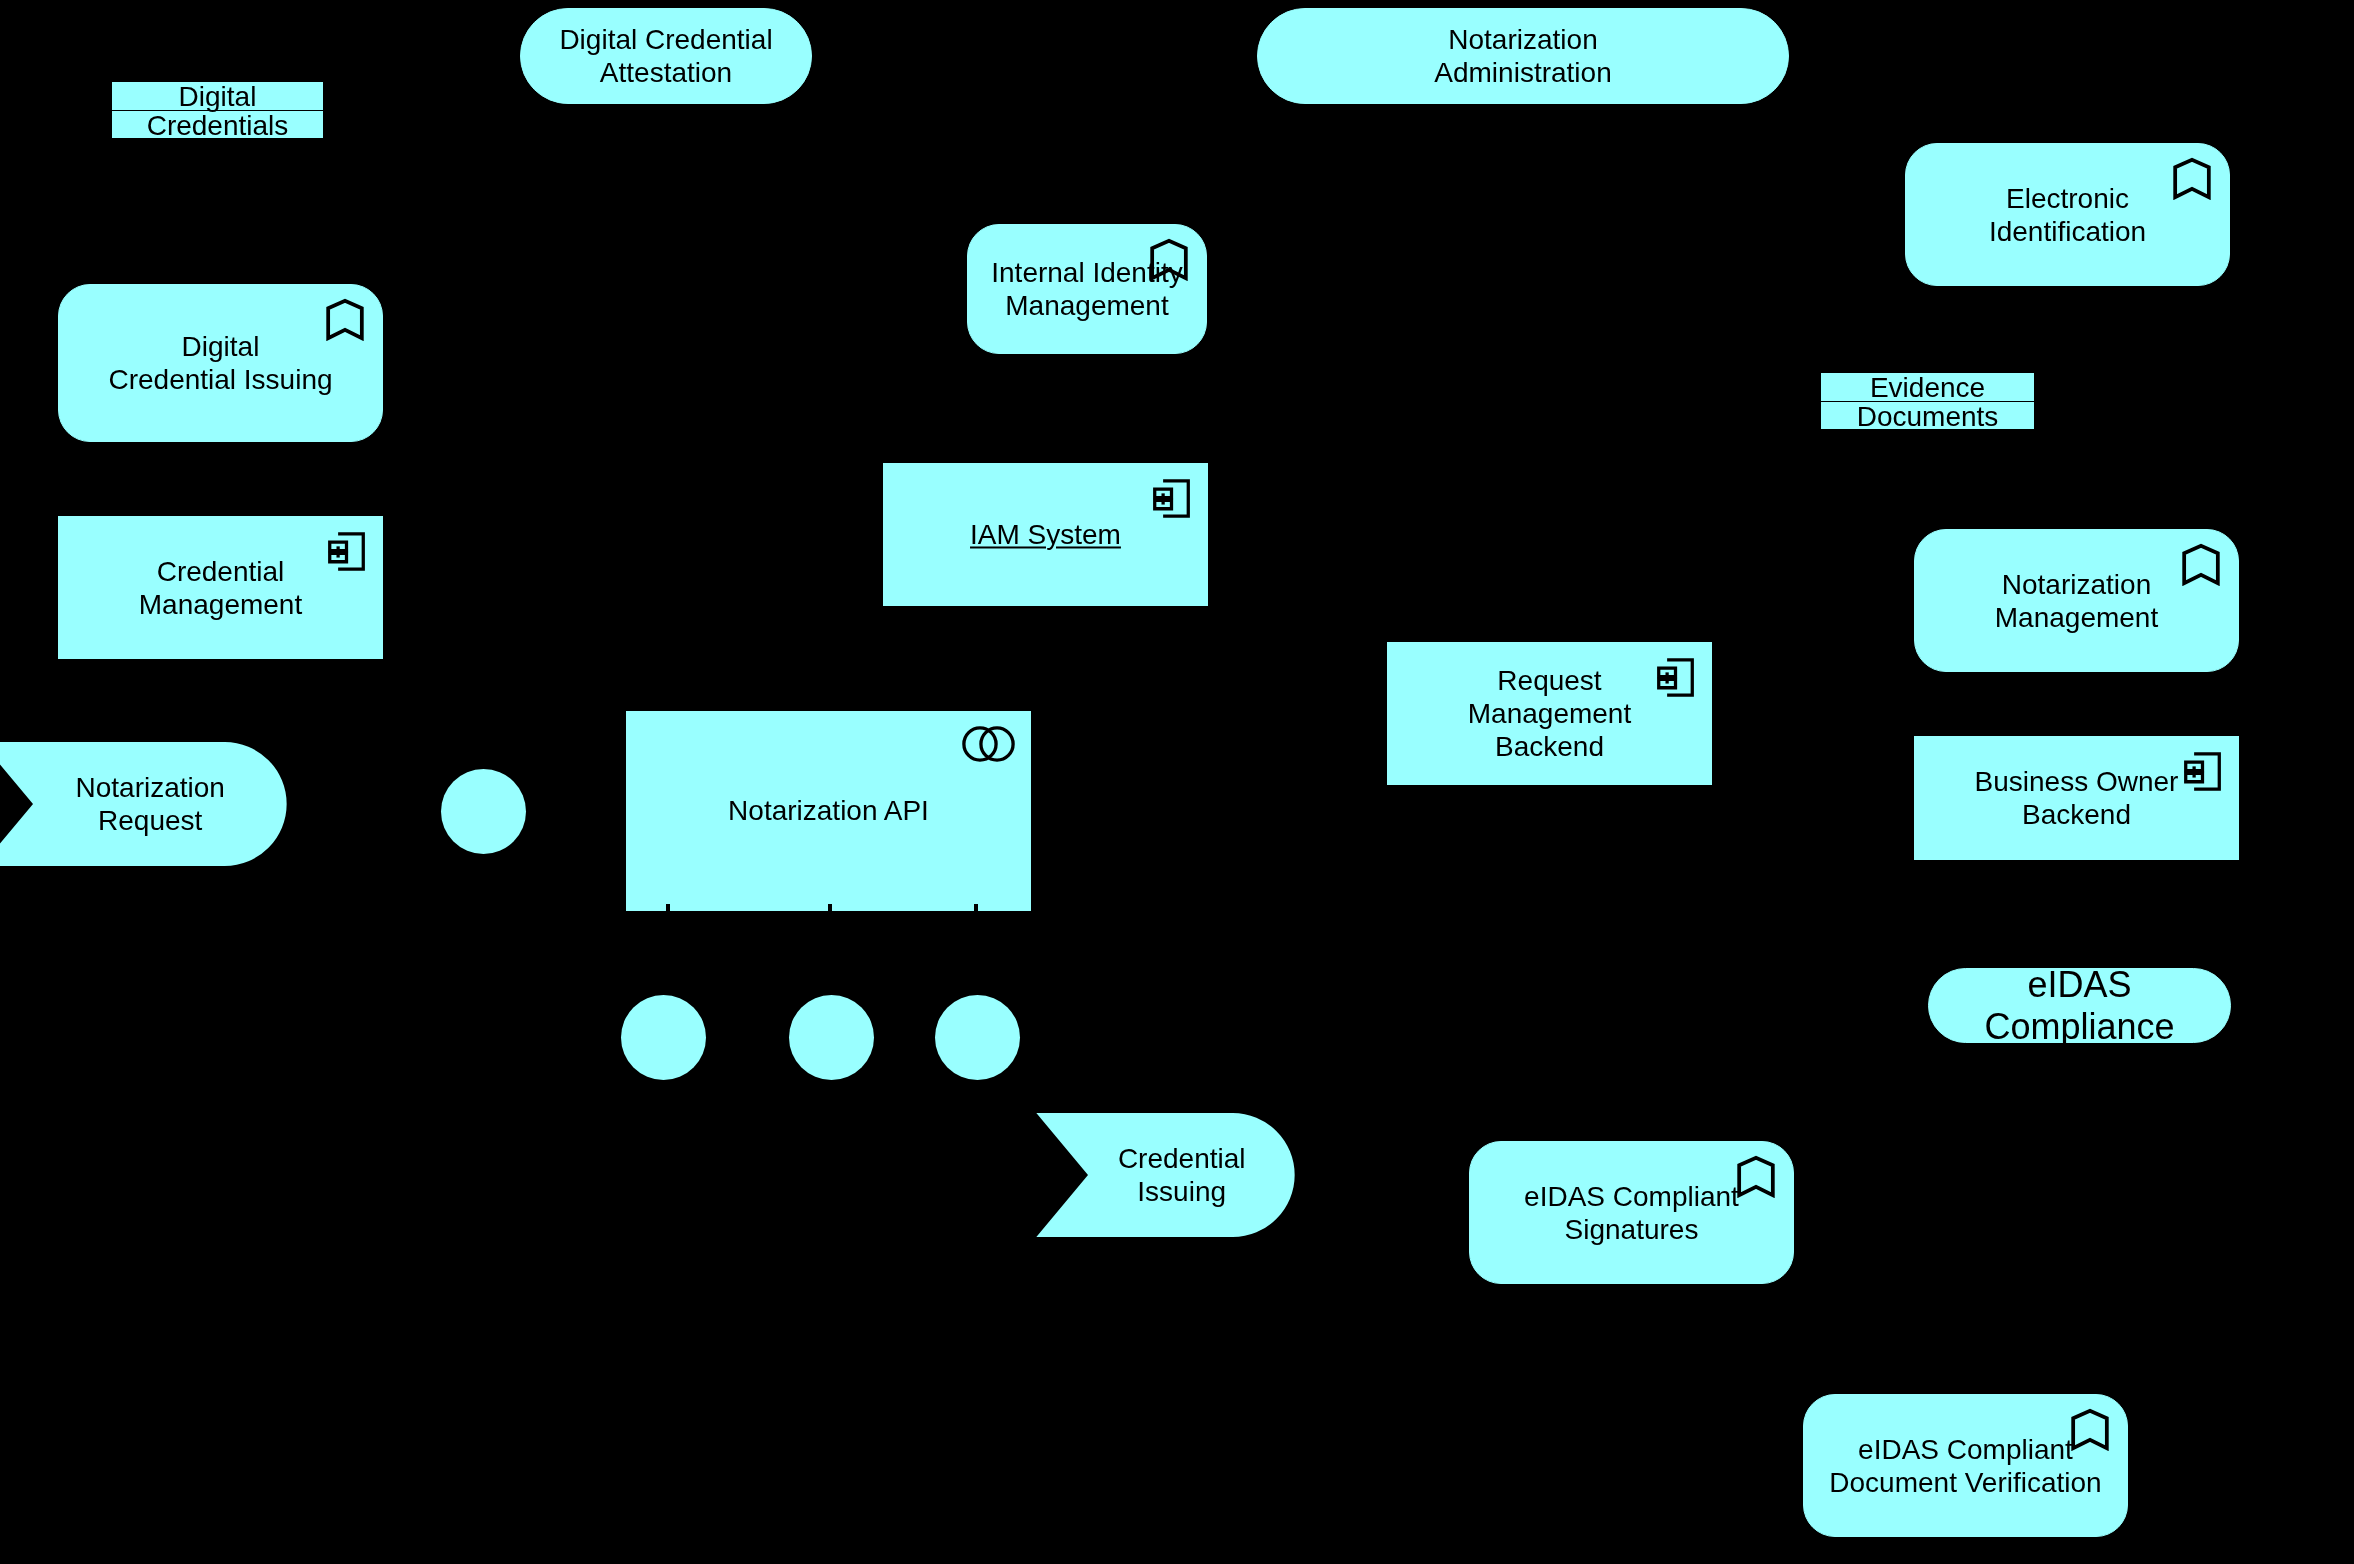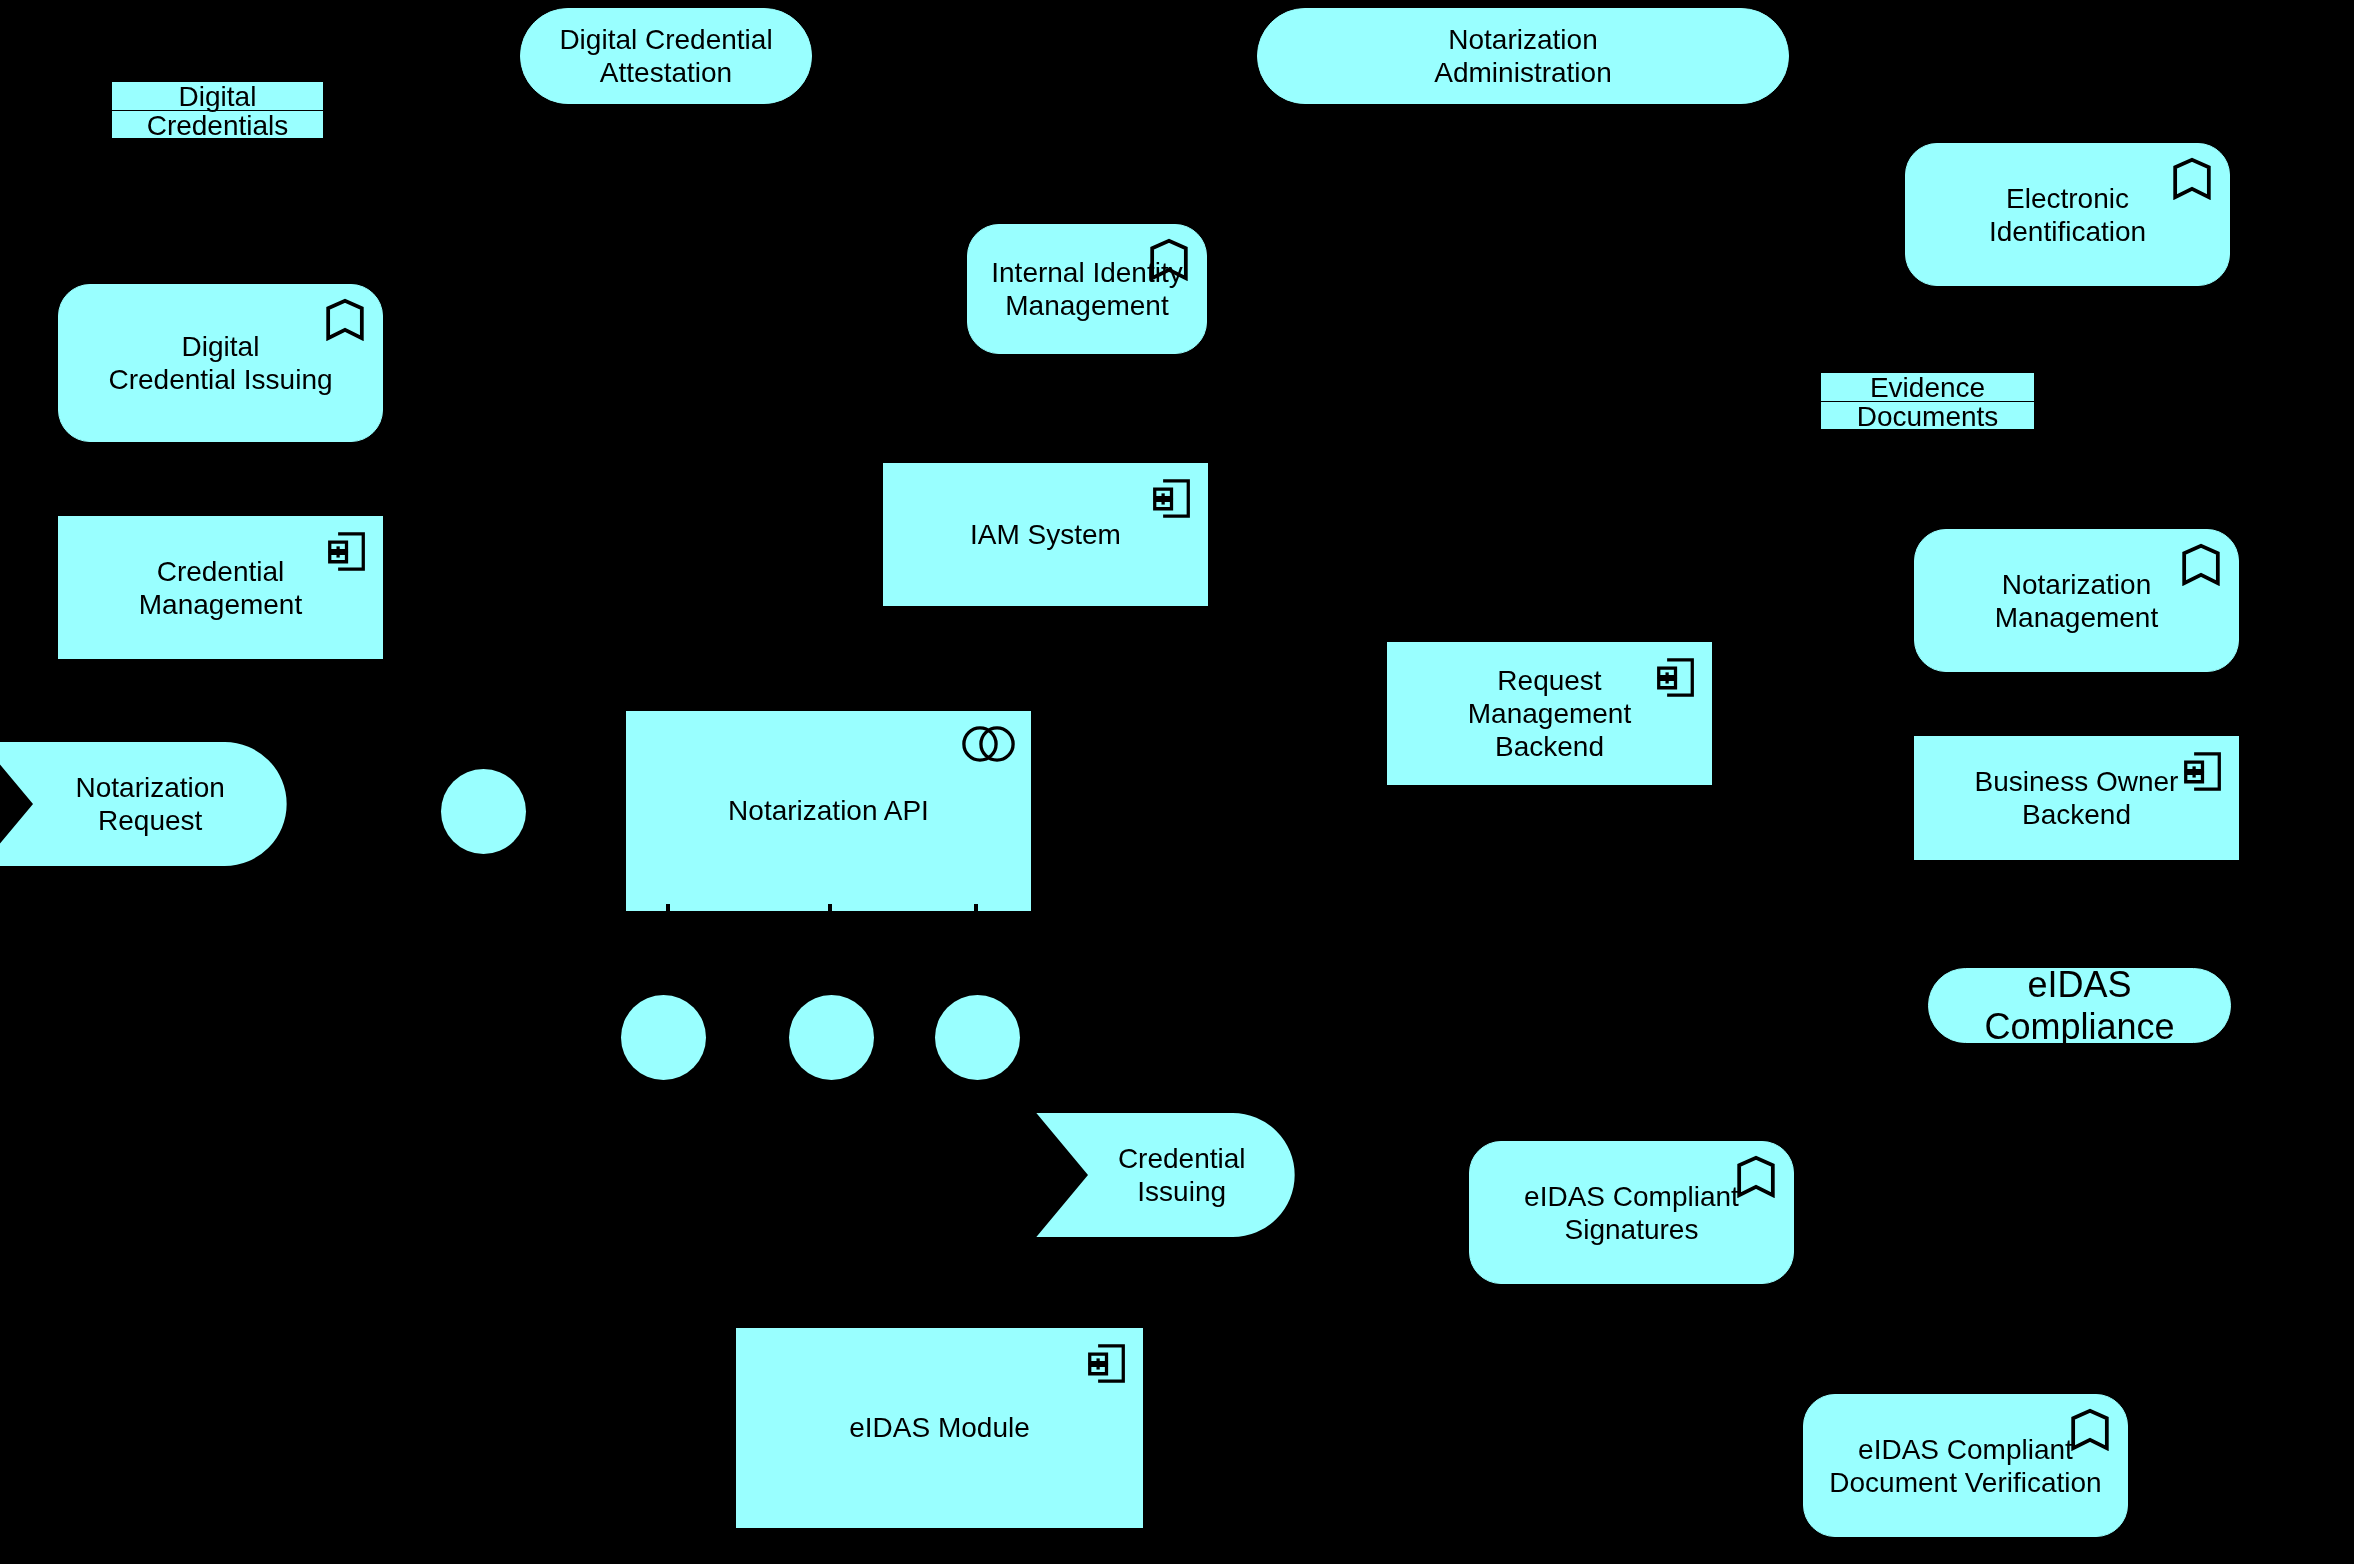--- a/index.html
+++ b/index.html
@@ -107,21 +107,21 @@
     </div>
     <div class="node rect" style="left: 883px; top: 463px; width: 325px; height: 143px;">
       <span class="icon" style="right: 15px; top: 13px;">
         <svg width="41" height="43" viewBox="0 0 44 46">
           <path d="M13 4 L40 4 L40 42 L13 42" fill="none" stroke="#000" stroke-width="3.5"></path>
           <path d="M4 13 L22 13 L22 22 L4 22 Z" fill="none" stroke="#000" stroke-width="3.5"></path>
           <path d="M4 25 L22 25 L22 34 L4 34 Z" fill="none" stroke="#000" stroke-width="3.5"></path>
           <path d="M13 17.5 L13 29.5" fill="none" stroke="#000" stroke-width="3.5"></path>
         </svg>
       </span>
-      <div class="label" style="font-size: 28px; top: 50%; transform: translateY(-50%);">IAM System</div>
+      <div class="label" style="font-size: 28px; top: 50%; transform: translateY(-50%); text-decoration: underline;">IAM System</div>
     </div>
     <div class="node rect" style="left: 58px; top: 516px; width: 325px; height: 143px;">
       <span class="icon" style="right: 15px; top: 13px;">
         <svg width="41" height="43" viewBox="0 0 44 46">
           <path d="M13 4 L40 4 L40 42 L13 42" fill="none" stroke="#000" stroke-width="3.5"></path>
           <path d="M4 13 L22 13 L22 22 L4 22 Z" fill="none" stroke="#000" stroke-width="3.5"></path>
           <path d="M4 25 L22 25 L22 34 L4 34 Z" fill="none" stroke="#000" stroke-width="3.5"></path>
           <path d="M13 17.5 L13 29.5" fill="none" stroke="#000" stroke-width="3.5"></path>
         </svg>
       </span>
@@ -194,31 +194,20 @@
     </div>
     <div class="node rounded" style="left: 1469px; top: 1141px; width: 325px; height: 143px;">
       <span class="icon" style="right: 17px; top: 13px;">
         <svg width="40" height="43" viewBox="0 0 42 46">
           <path d="M3 43 L3 11 L21 3 L39 11 L39 43 L21 34 Z" fill="none" stroke="#000" stroke-width="4" stroke-linejoin="miter"></path>
         </svg>
       </span>
       <div class="label" style="font-size: 28px; top: 50%; transform: translateY(-50%);">eIDAS Compliant
 Signatures</div>
     </div>
-    <div class="node rect" style="left: 736px; top: 1328px; width: 407px; height: 200px;">
-      <span class="icon" style="right: 15px; top: 13px;">
-        <svg width="41" height="43" viewBox="0 0 44 46">
-          <path d="M13 4 L40 4 L40 42 L13 42" fill="none" stroke="#000" stroke-width="3.5"></path>
-          <path d="M4 13 L22 13 L22 22 L4 22 Z" fill="none" stroke="#000" stroke-width="3.5"></path>
-          <path d="M4 25 L22 25 L22 34 L4 34 Z" fill="none" stroke="#000" stroke-width="3.5"></path>
-          <path d="M13 17.5 L13 29.5" fill="none" stroke="#000" stroke-width="3.5"></path>
-        </svg>
-      </span>
-      <div class="label" style="font-size: 28px; top: 50%; transform: translateY(-50%);">eIDAS Module</div>
-    </div>
     <div class="node rounded" style="left: 1803px; top: 1394px; width: 325px; height: 143px;">
       <span class="icon" style="right: 17px; top: 13px;">
         <svg width="40" height="43" viewBox="0 0 42 46">
           <path d="M3 43 L3 11 L21 3 L39 11 L39 43 L21 34 Z" fill="none" stroke="#000" stroke-width="4" stroke-linejoin="miter"></path>
         </svg>
       </span>
       <div class="label" style="font-size: 28px; top: 50%; transform: translateY(-50%);">eIDAS Compliant
 Document Verification</div>
     </div>
     <div class="stub" style="left: 666px; top: 904px; height: 13px;"></div>

